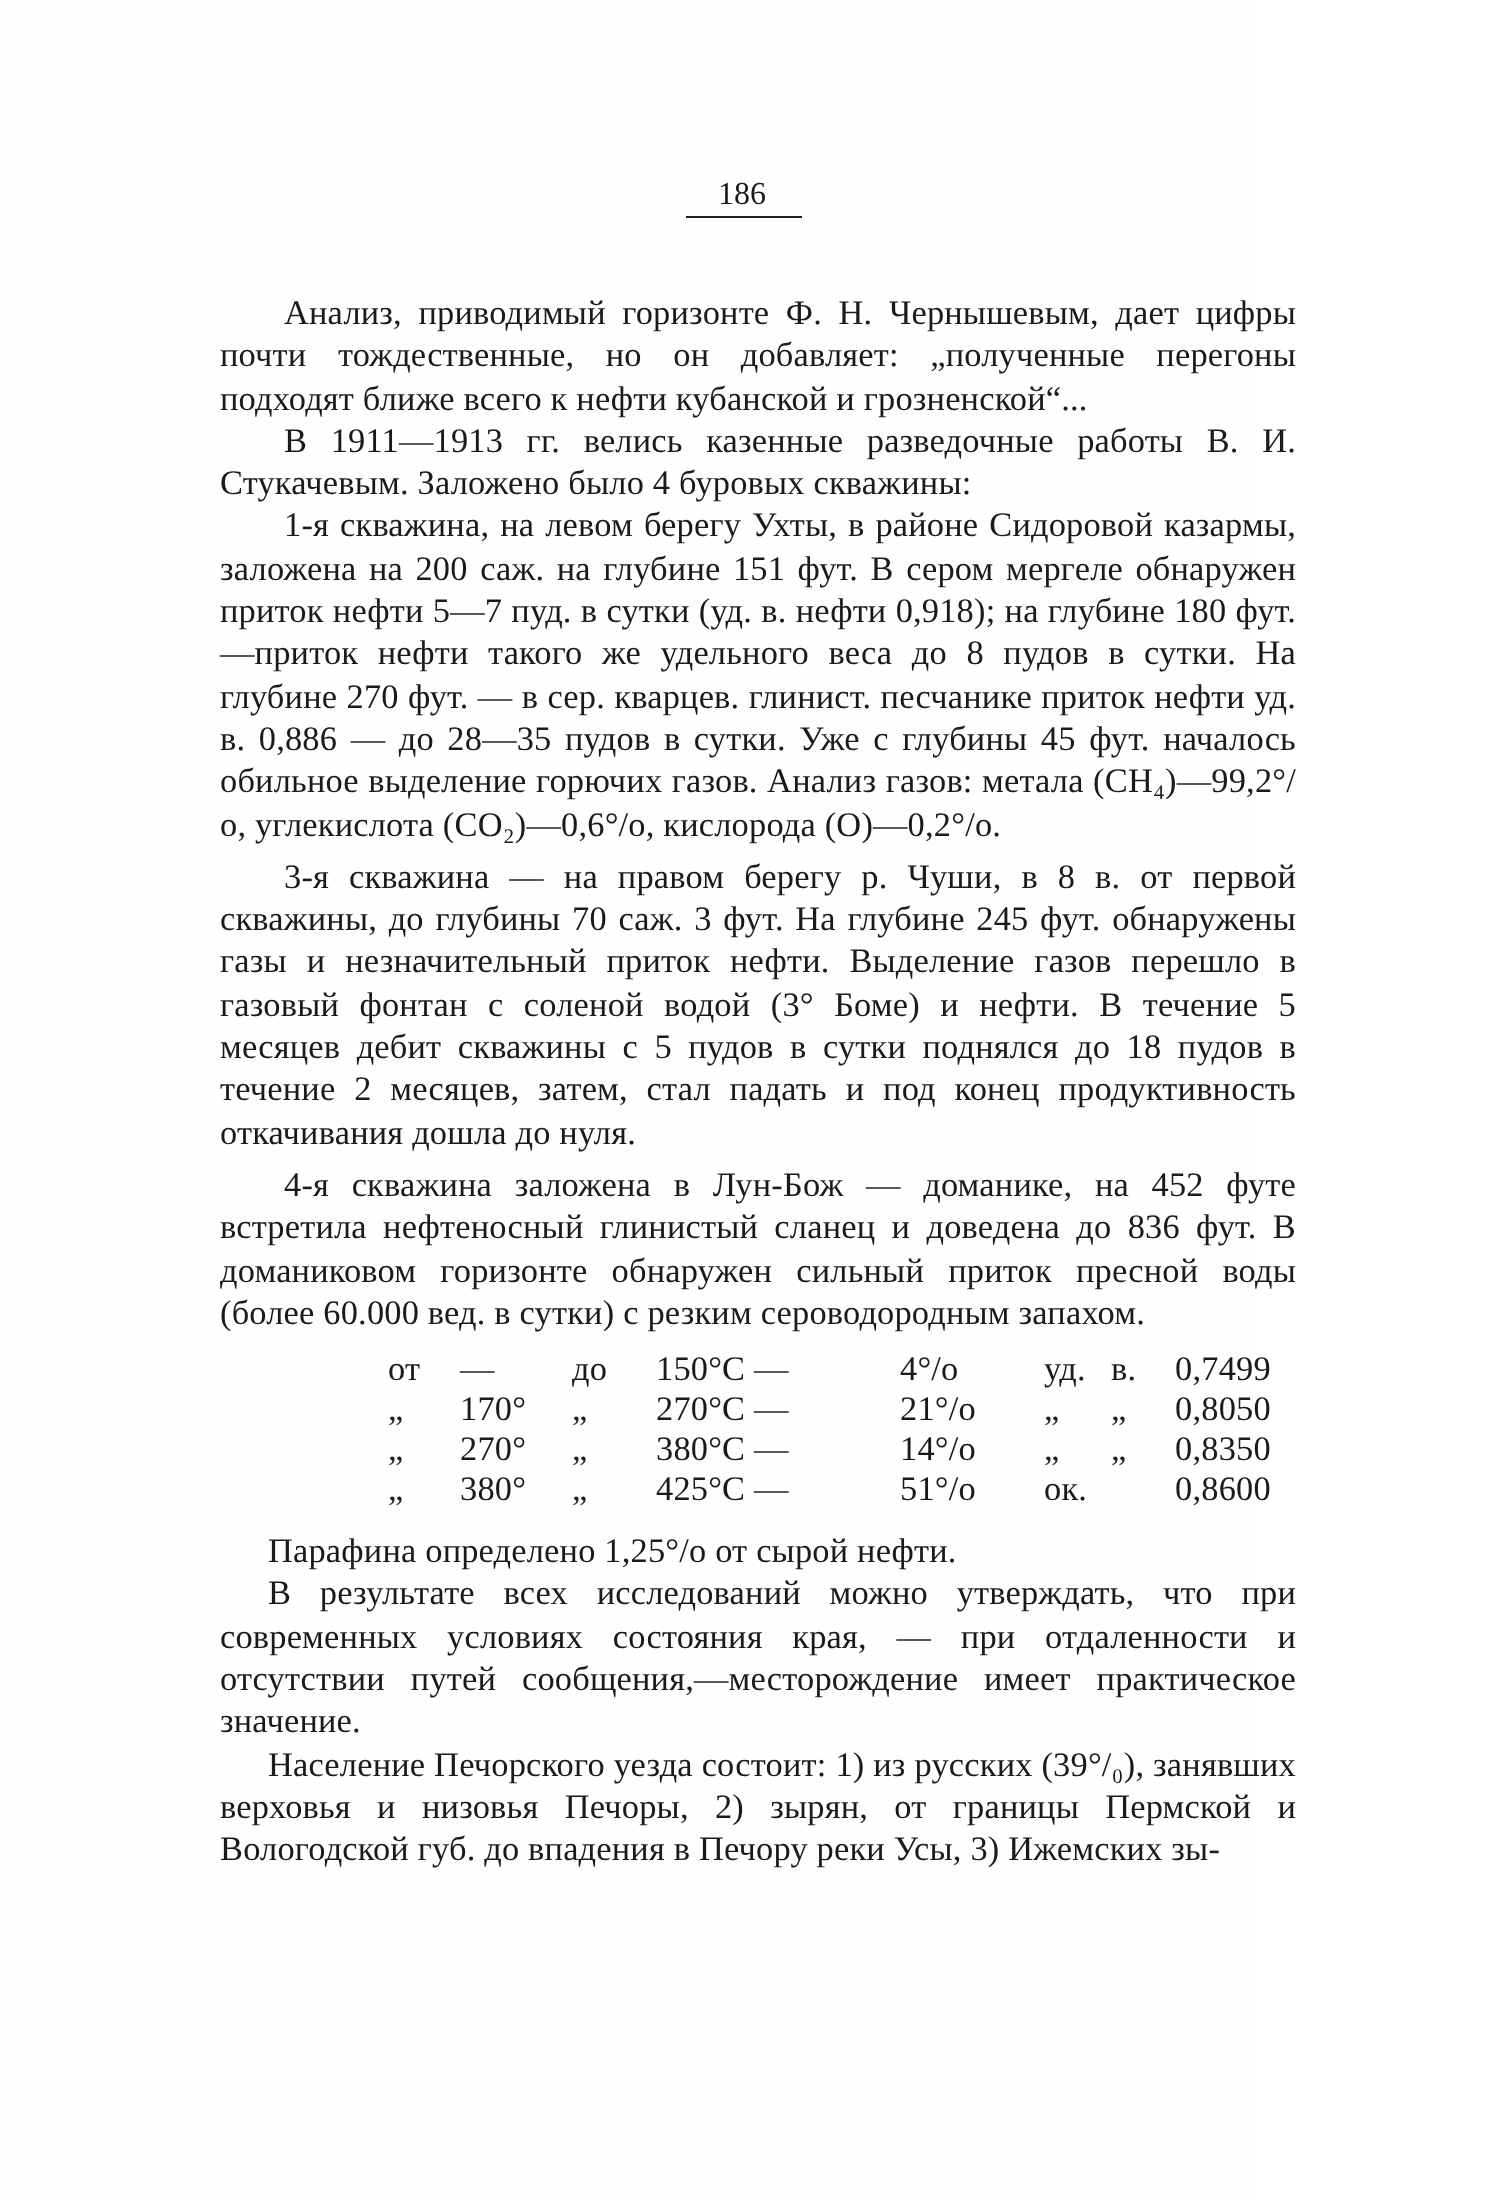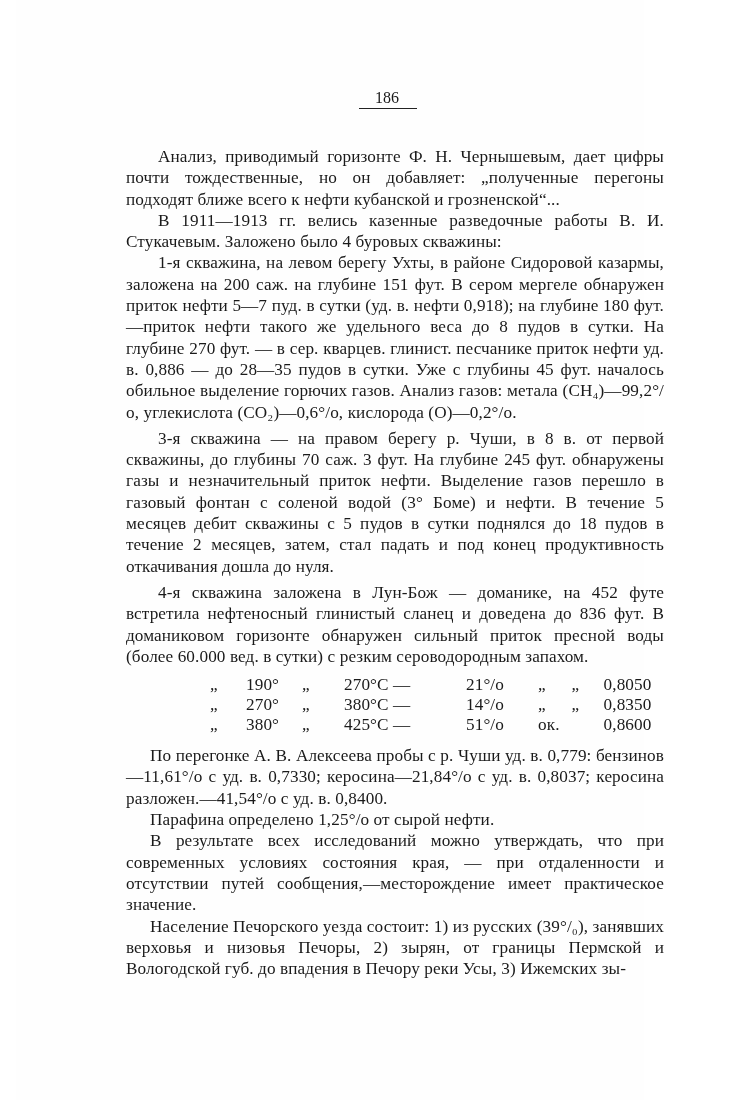--- a/index.html
+++ b/index.html
@@ -1,17 +1,17 @@
 <!DOCTYPE html>
 <html><head>
 <meta charset="utf-8">
 <style>
   html,body{margin:0;padding:0;background:#fff;}
   body{width:748px;height:1100px;position:relative;overflow:hidden;color:#1a1a1a;}
-  .page{position:absolute;left:16px;top:0;width:628px;height:1100px;background:#fefefe;text-decoration:underline;}
+  .page{position:absolute;left:0;top:0;width:628px;height:1100px;background:#fefefe;text-decoration:underline;}
   .pnum{position:absolute;left:340px;top:88px;width:62px;text-align:center;
         font-family:"Liberation Serif",serif;font-size:16px;line-height:20px;}
   .pnum-rule{position:absolute;left:343px;top:108px;width:58px;height:0;border-top:1.5px solid #222;}
   .body{position:absolute;left:110px;top:146px;width:538px;
         font-family:"Liberation Serif","DejaVu Serif",serif;font-size:17.2px;line-height:21.3px;
         letter-spacing:0.1px;}
   .body p{margin:0;text-align:justify;text-align-last:left;}
   .body p.ind{text-indent:32px;}
   .body p.ind2{text-indent:24px;}
   .gap-s{height:5px;}
@@ -37,22 +37,32 @@
     <p class="ind">В 1911—1913 гг. велись казенные разведочные работы В. И. Стукачевым. Заложено было 4 буровых скважины:</p>
     <p class="ind">1-я скважина, на левом берегу Ухты, в районе Сидоровой казармы, заложена на 200 саж. на глубине 151 фут. В сером мергеле обнаружен приток нефти 5—7 пуд. в сутки (уд. в. нефти 0,918); на глубине 180 фут.—приток нефти такого же удельного веса до 8 пудов в сутки. На глубине 270 фут. — в сер. кварцев. глинист. песчанике приток нефти уд. в. 0,886 — до 28—35 пудов в сутки. Уже с глубины 45 фут. началось обильное выделение горючих газов. Анализ газов: метала (CH₄)—99,2°/о, углекислота (CO₂)—0,6°/о, кислорода (O)—0,2°/о.</p>
     <div class="gap-s"></div>
     <p class="ind">3-я скважина — на правом берегу р. Чуши, в 8 в. от первой скважины, до глубины 70 саж. 3 фут. На глубине 245 фут. обнаружены газы и незначительный приток нефти. Выделение газов перешло в газовый фонтан с соленой водой (3° Боме) и нефти. В течение 5 месяцев дебит скважины с 5 пудов в сутки поднялся до 18 пудов в течение 2 месяцев, затем, стал падать и под конец продуктивность откачивания дошла до нуля.</p>
     <div class="gap-s"></div>
     <p class="ind">4-я скважина заложена в Лун-Бож — доманике, на 452 футе встретила нефтеносный глинистый сланец и доведена до 836 фут. В доманиковом горизонте обнаружен сильный приток пресной воды (более 60.000 вед. в сутки) с резким сероводородным запахом.</p>
 
     <table class="tbl">
       <tbody>
         <tr>
+          <td class="c0">от</td>
+          <td class="c1">—</td>
+          <td class="c2">до</td>
+          <td class="c3">150°С —</td>
+          <td class="c4">4°/о</td>
+          <td class="c5">уд.</td>
+          <td class="c5">в.</td>
+          <td class="c6">0,7499</td>
+        </tr>
+        <tr>
           <td class="c0">„</td>
-          <td class="c1">190°</td>
+          <td class="c1">170°</td>
           <td class="c2">„</td>
           <td class="c3">270°С —</td>
           <td class="c4">21°/о</td>
           <td class="c5">„</td>
           <td class="c5">„</td>
           <td class="c6">0,8050</td>
         </tr>
         <tr>
           <td class="c0">„</td>
           <td class="c1">270°</td>
@@ -69,18 +79,17 @@
           <td class="c2">„</td>
           <td class="c3">425°С —</td>
           <td class="c4">51°/о</td>
           <td class="c5">ок.</td>
           <td class="c5"></td>
           <td class="c6">0,8600</td>
         </tr>
       </tbody>
     </table>
 
-    <p class="ind2">По перегонке А. В. Алексеева пробы с р. Чуши уд. в. 0,779: бензинов—11,61°/о с уд. в. 0,7330; керосина—21,84°/о с уд. в. 0,8037; керосина разложен.—41,54°/о с уд. в. 0,8400.</p>
     <p class="ind2">Парафина определено 1,25°/о от сырой нефти.</p>
     <p class="ind2">В результате всех исследований можно утверждать, что при современных условиях состояния края, — при отдаленности и отсутствии путей сообщения,—месторождение имеет практическое значение.</p>
     <p class="ind2">Население Печорского уезда состоит: 1) из русских (39°/₀), занявших верховья и низовья Печоры, 2) зырян, от границы Пермской и Вологодской губ. до впадения в Печору реки Усы, 3) Ижемских зы-</p>
   </div>
 </div>
 
 </body></html>

